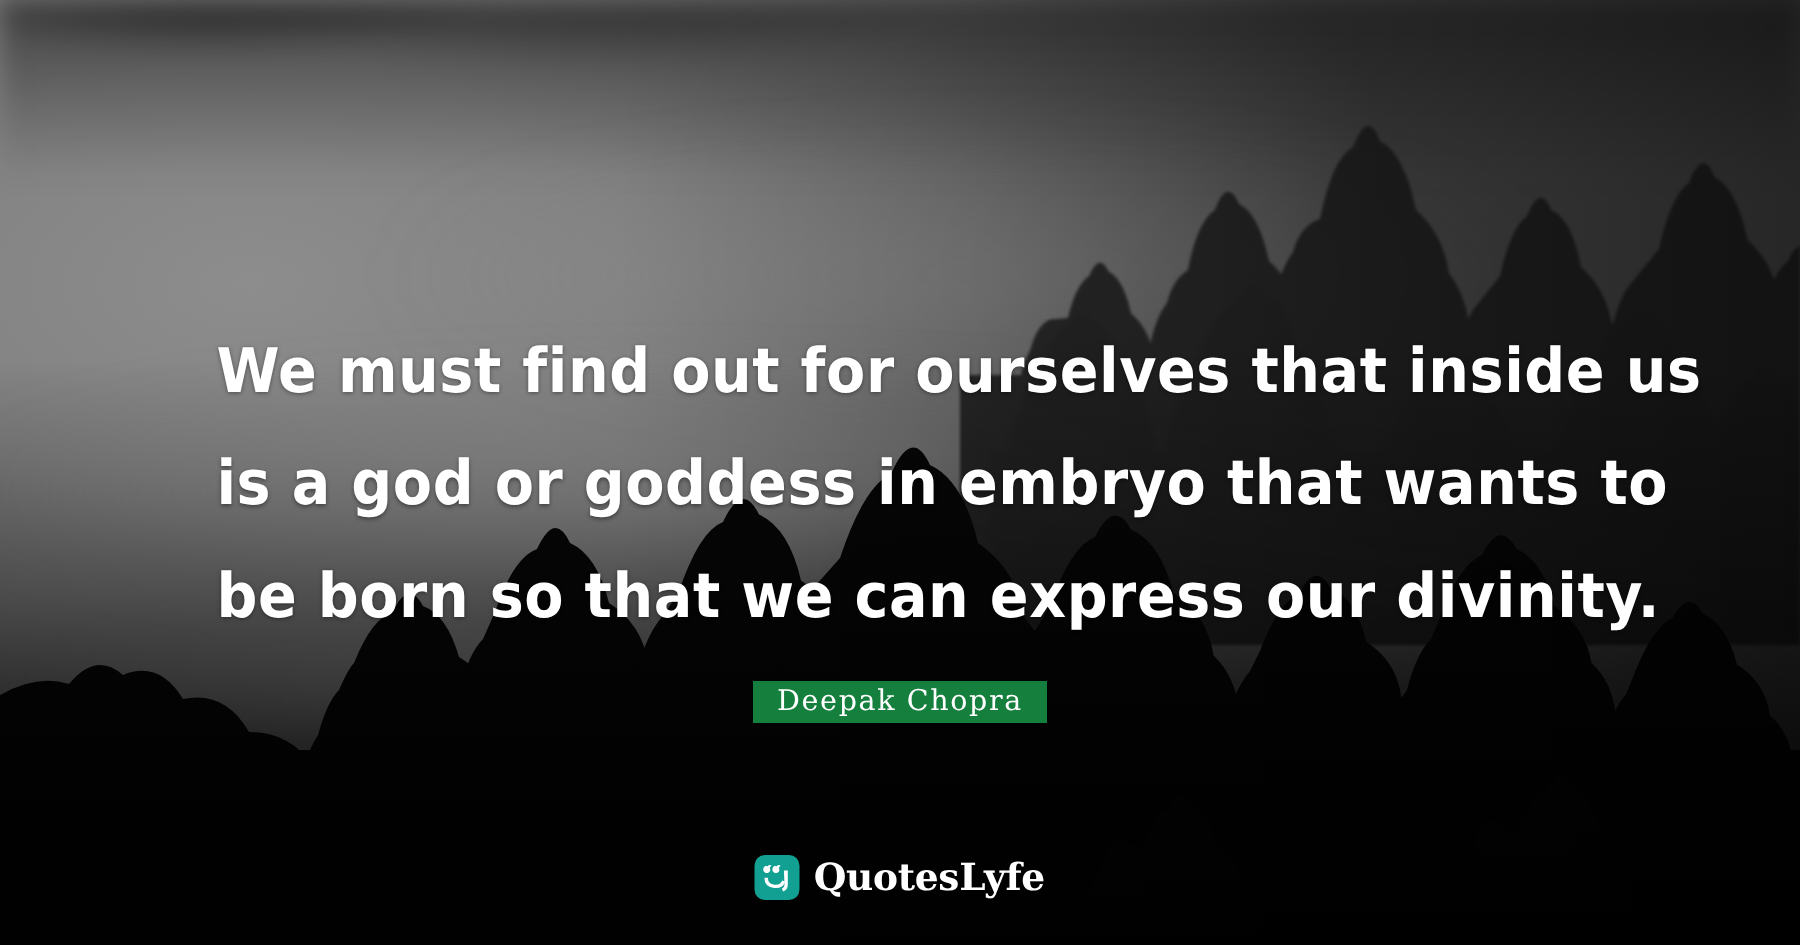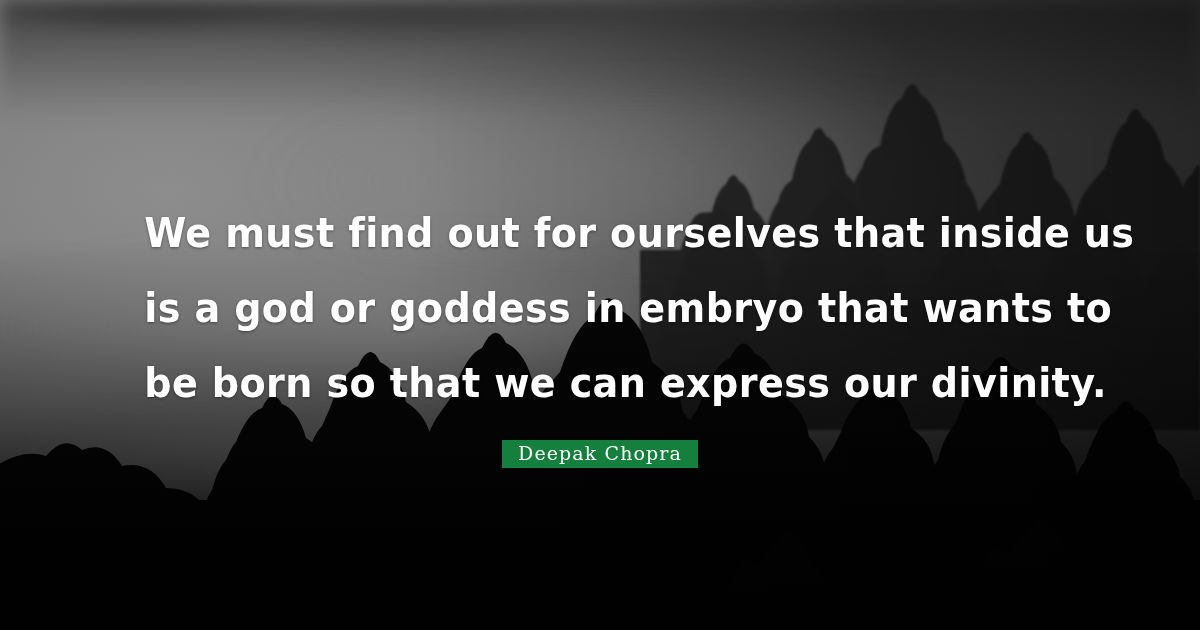--- a/index.html
+++ b/index.html
@@ -75,20 +75,21 @@
     position:absolute; left:22%; top:16%; width:64%; height:26%;
     background:radial-gradient(ellipse at center, rgba(160,160,160,.30), rgba(160,160,160,0) 72%);
     filter:blur(28px);
   }
 
   
   .content {
     position:absolute; inset:0;
     display:flex; flex-direction:column;
     align-items:center;
+    margin-top:14px;
   }
 
   .quote-block {
     position:absolute;
     left:0; right:0;
     top:196px;
     padding:0 110px;
     text-align:center;
   }
 
@@ -217,15 +218,34 @@
     <div class="quote-block">
       <div class="quote-line">We must find out for ourselves that inside us</div>
       <div class="quote-line">is a god or goddess in embryo that wants to</div>
       <div class="quote-line">be born so that we can express our divinity.</div>
     </div>
 
     <div class="author-wrap">
       <span class="author-badge">Deepak Chopra</span>
     </div>
 
+    <div class="brand">
+      <span class="brand-mark">
+        <svg viewBox="0 0 30 30" aria-hidden="true">
+          <g fill="#ffffff">
+
+            <path d="M7.2 7.4 q2.6-.3 3.2 1.6 q.5 1.7-.9 2.6 q-1.3.9-2.6.1 q-1.2-.8-1.1-2.2 q.1-1.4 1.4-2.1z"></path>
+            <path d="M9.1 7.0 q1.5-.9 2.2.4 q-1.1.4-1.4 1.6 l-1.3-.6z"></path>
+
+            <path d="M13.3 7.4 q2.6-.3 3.2 1.6 q.5 1.7-.9 2.6 q-1.3.9-2.6.1 q-1.2-.8-1.1-2.2 q.1-1.4 1.4-2.1z"></path>
+            <path d="M15.2 7.0 q1.5-.9 2.2.4 q-1.1.4-1.4 1.6 l-1.3-.6z"></path>
+
+            <path d="M6.6 15.2 q0 6.2 6.6 6.8 q5.6.5 7.4-4.2 l-2.1-.8 q-1.3 3.2-5.1 2.8 q-4.5-.4-4.5-4.6z"></path>
+
+            <path d="M19.6 10.4 l2.6 0 l0 9.4 q0 3.5-3.2 4.6 l-.7-2.1 q1.7-.7 1.7-2.6z"></path>
+          </g>
+        </svg>
+      </span>
+      <span class="brand-name">QuotesLyfe</span>
+    </div>
 
   </div>
 </div>
 
 </body></html>

